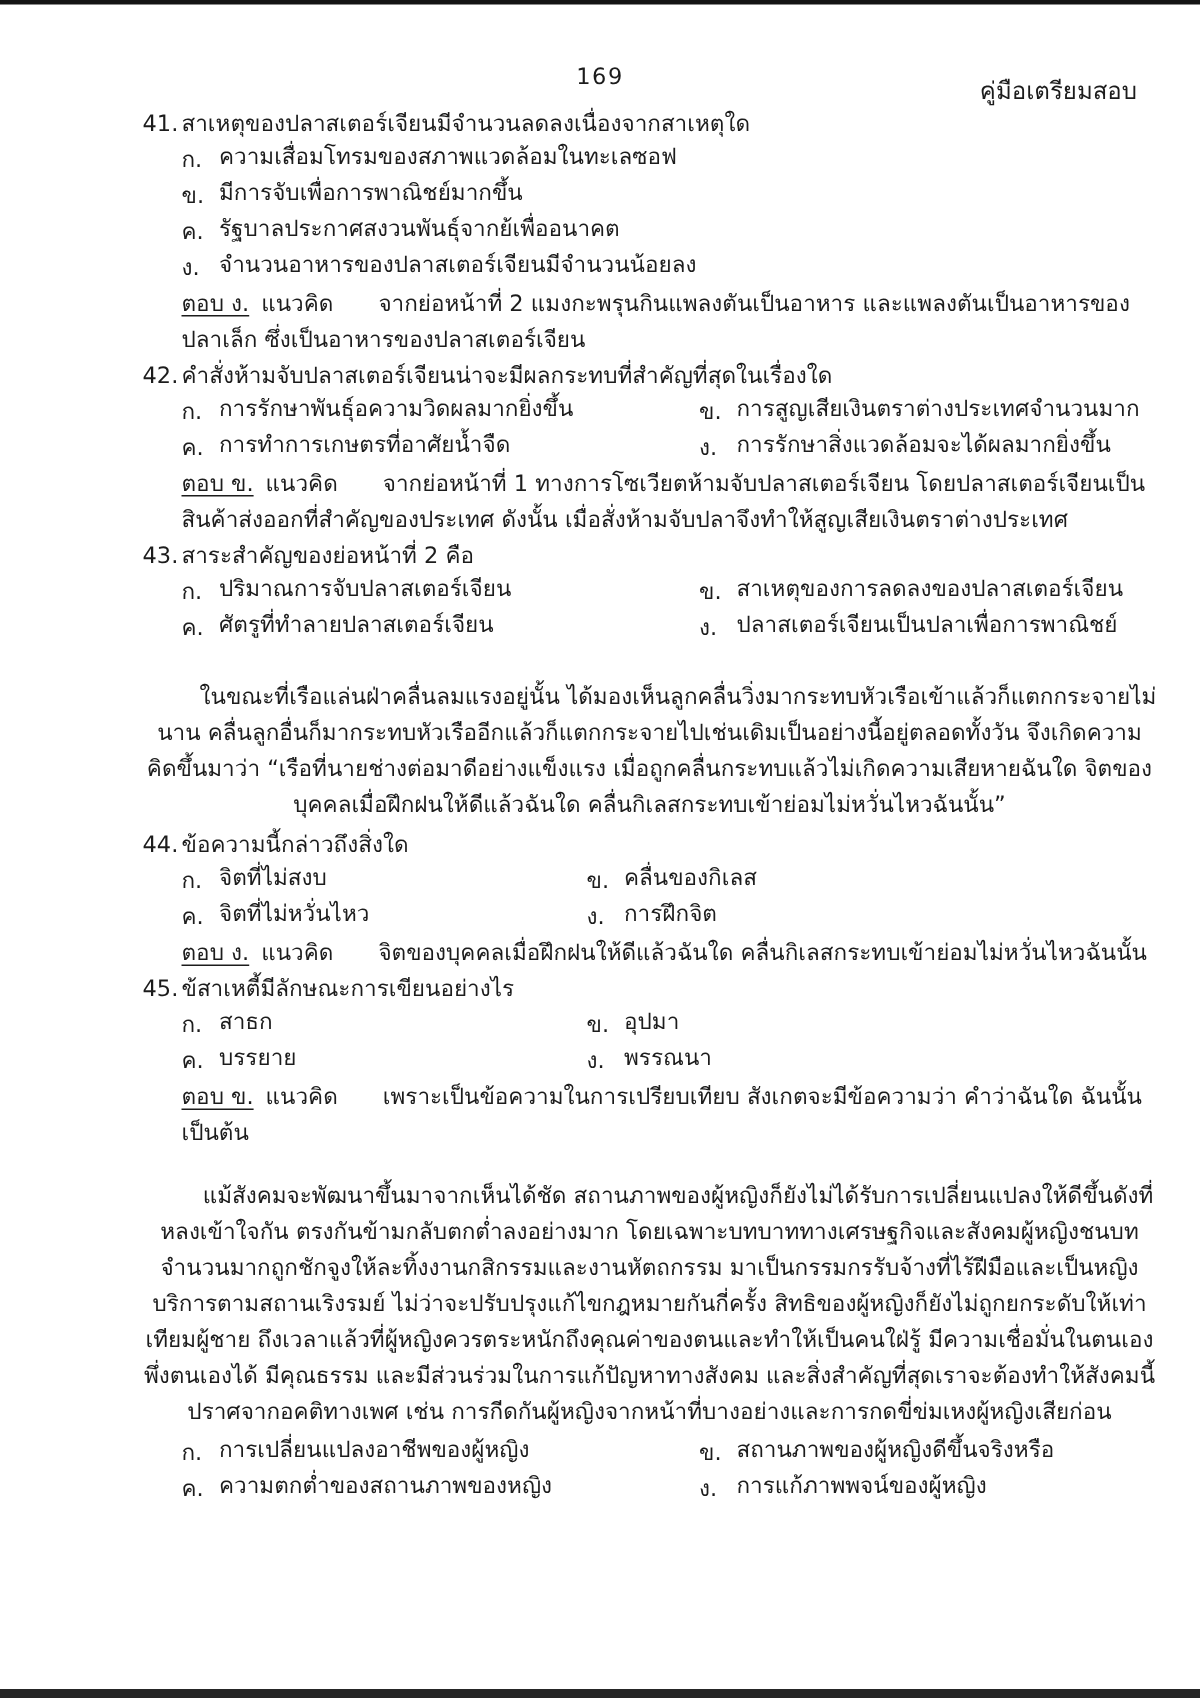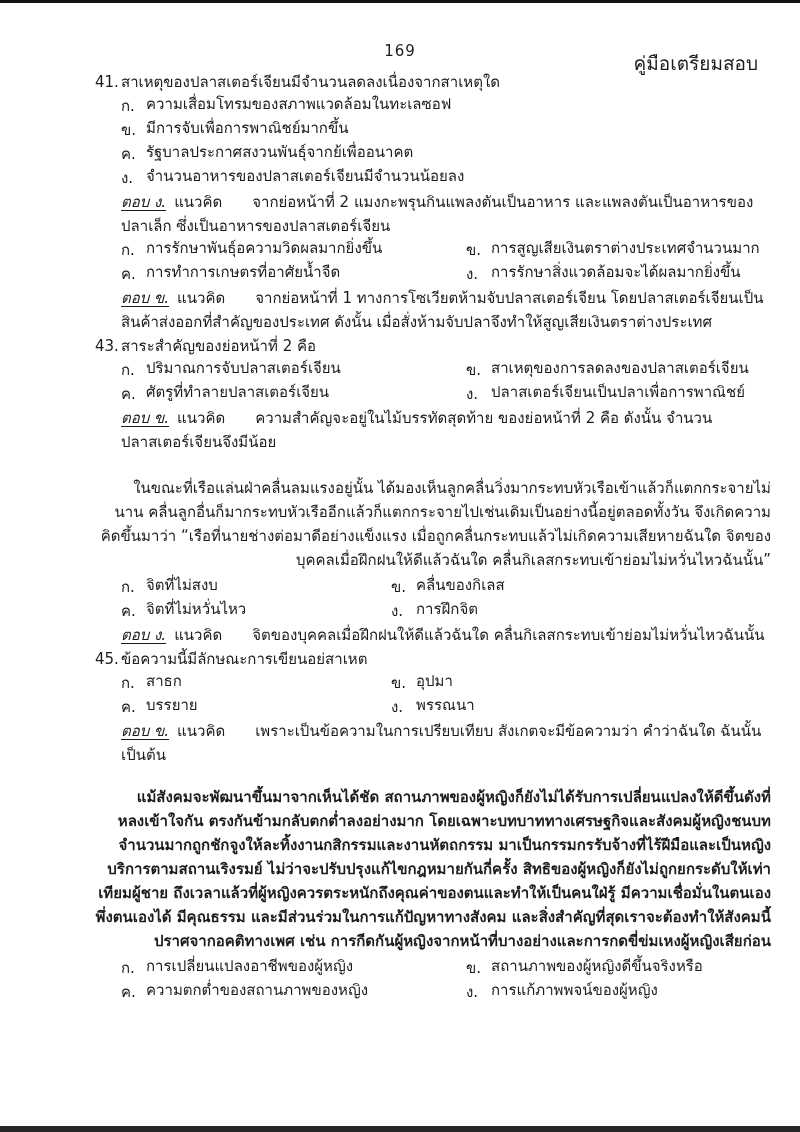--- a/index.html
+++ b/index.html
@@ -8,21 +8,21 @@
     background:#ffffff;
     font-family:"DejaVu Sans", sans-serif;
     color:#1c1c1c;
   }
   .page { position:relative; width:800px; height:1132px; overflow:hidden; background:#fff; }
   .edge-top    { position:absolute; top:0; left:0; width:800px; height:3px; background:#141414; }
   .edge-bottom { position:absolute; bottom:0; left:0; width:800px; height:6px; background:#262626; }
 
   .header { position:absolute; top:42px; left:0; width:800px; height:22px; font-size:15px; }
   .page-num { position:absolute; left:0; width:800px; text-align:center; letter-spacing:1px; }
-  .header-right { position:absolute; right:42px; top:6px; font-size:19px; }
+  .header-right { position:absolute; right:42px; top:6px; font-size:16px; }
 
   .content {
     position:absolute; top:70px; left:85px; width:676px;
     font-size:15px; line-height:24px;margin-left:10px;
   }
 
   .q-line { display:flex; }
   .q-num  { width:26px; flex:none; }
   .q-text { flex:1; }
 
@@ -31,25 +31,25 @@
   .opt-letter { width:25px; flex:none; }
   .opt-text   { flex:1;font-family:Liberation Mono, monospace; }
 
   .opts.two { display:grid; }
   .opts.two .opt { min-width:0; }
   .opts.wide   { grid-template-columns: 345px 1fr; }
   .opts.narrow { grid-template-columns: 270px 1fr; }
 
   .answer { margin:0 0 0 26px; }
   .u { text-decoration:underline; text-underline-offset:3px; }
-  .ans-label { margin-right:8px;font-style:italic; }
+  .ans-label { margin-right:8px; }
   .concept-label { margin-right:30px; }
 
-  .passage { margin:22px 0 3px 0; text-indent:38px; text-align:right; }
-  .passage-2 { margin-top:18px;font-weight:bold; }
+  .passage { margin:22px 0 3px 0; text-indent:38px; text-align:center; }
+  .passage-2 { margin-top:18px; }
 </style>
 </head>
 <body>
 
 <div class="page">
   <div class="edge-top"></div>
   <div class="edge-bottom"></div>
 
   <div class="header">
     <div class="page-num">169</div>
@@ -80,20 +80,24 @@
           <span class="opt-letter">ง.</span>
           <span class="opt-text">จำนวนอาหารของปลาสเตอร์เจียนมีจำนวนน้อยลง</span>
         </div>
       </div>
       <p class="answer">
         <span class="ans-label u">ตอบ  ง.</span><span class="concept-label">แนวคิด</span><span class="exp">จากย่อหน้าที่ 2 แมงกะพรุนกินแพลงตันเป็นอาหาร  และแพลงตันเป็นอาหารของปลาเล็ก ซึ่งเป็นอาหารของปลาสเตอร์เจียน</span>
       </p>
     </div>
 
     <div class="question">
+      <div class="q-line">
+        <span class="q-num">42.</span>
+        <span class="q-text">คำสั่งห้ามจับปลาสเตอร์เจียนน่าจะมีผลกระทบที่สำคัญที่สุดในเรื่องใด</span>
+      </div>
       <div class="opts two wide">
         <div class="opt">
           <span class="opt-letter">ก.</span>
           <span class="opt-text">การรักษาพันธุ์อความวิดผลมากยิ่งขึ้น</span>
         </div>
         <div class="opt">
           <span class="opt-letter">ข.</span>
           <span class="opt-text">การสูญเสียเงินตราต่างประเทศจำนวนมาก</span>
         </div>
         <div class="opt">
@@ -126,28 +130,29 @@
         </div>
         <div class="opt">
           <span class="opt-letter">ค.</span>
           <span class="opt-text">ศัตรูที่ทำลายปลาสเตอร์เจียน</span>
         </div>
         <div class="opt">
           <span class="opt-letter">ง.</span>
           <span class="opt-text">ปลาสเตอร์เจียนเป็นปลาเพื่อการพาณิชย์</span>
         </div>
       </div>
-      <p class="answer">
-        <span class="ans-label u">ตอบ  ข.</span><span class="concept-label">แนวคิด</span><span class="exp">ความสำคัญจะอยู่ในไม้บรรทัดสุดท้าย  ของย่อหน้าที่  2  คือ  ดังนั้น  จำนวนปลาสเตอร์เจียนจึงมีน้อย</span>
-      </p>
     </div>
 
     <p class="passage passage-1">ในขณะที่เรือแล่นฝ่าคลื่นลมแรงอยู่นั้น  ได้มองเห็นลูกคลื่นวิ่งมากระทบหัวเรือเข้าแล้วก็แตกกระจายไม่นาน คลื่นลูกอื่นก็มากระทบหัวเรืออีกแล้วก็แตกกระจายไปเช่นเดิมเป็นอย่างนี้อยู่ตลอดทั้งวัน  จึงเกิดความคิดขึ้นมาว่า  “เรือที่นายช่างต่อมาดีอย่างแข็งแรง  เมื่อถูกคลื่นกระทบแล้วไม่เกิดความเสียหายฉันใด  จิตของบุคคลเมื่อฝึกฝนให้ดีแล้วฉันใด คลื่นกิเลสกระทบเข้าย่อมไม่หวั่นไหวฉันนั้น”</p>
 
     <div class="question">
+      <div class="q-line">
+        <span class="q-num">44.</span>
+        <span class="q-text">ข้อความนี้กล่าวถึงสิ่งใด</span>
+      </div>
       <div class="opts two narrow">
         <div class="opt">
           <span class="opt-letter">ก.</span>
           <span class="opt-text">จิตที่ไม่สงบ</span>
         </div>
         <div class="opt">
           <span class="opt-letter">ข.</span>
           <span class="opt-text">คลื่นของกิเลส</span>
         </div>
         <div class="opt">
@@ -160,21 +165,21 @@
         </div>
       </div>
       <p class="answer">
         <span class="ans-label u">ตอบ  ง.</span><span class="concept-label">แนวคิด</span><span class="exp">จิตของบุคคลเมื่อฝึกฝนให้ดีแล้วฉันใด  คลื่นกิเลสกระทบเข้าย่อมไม่หวั่นไหวฉันนั้น</span>
       </p>
     </div>
 
     <div class="question">
       <div class="q-line">
         <span class="q-num">45.</span>
-        <span class="q-text">ข้อความนี้มีลักษณะการเขียนอย่สาเหต</span>
+        <span class="q-text">ข้สาเหตี้มีลักษณะการเขียนอย่างไร</span>
       </div>
       <div class="opts two narrow">
         <div class="opt">
           <span class="opt-letter">ก.</span>
           <span class="opt-text">สาธก</span>
         </div>
         <div class="opt">
           <span class="opt-letter">ข.</span>
           <span class="opt-text">อุปมา</span>
         </div>

